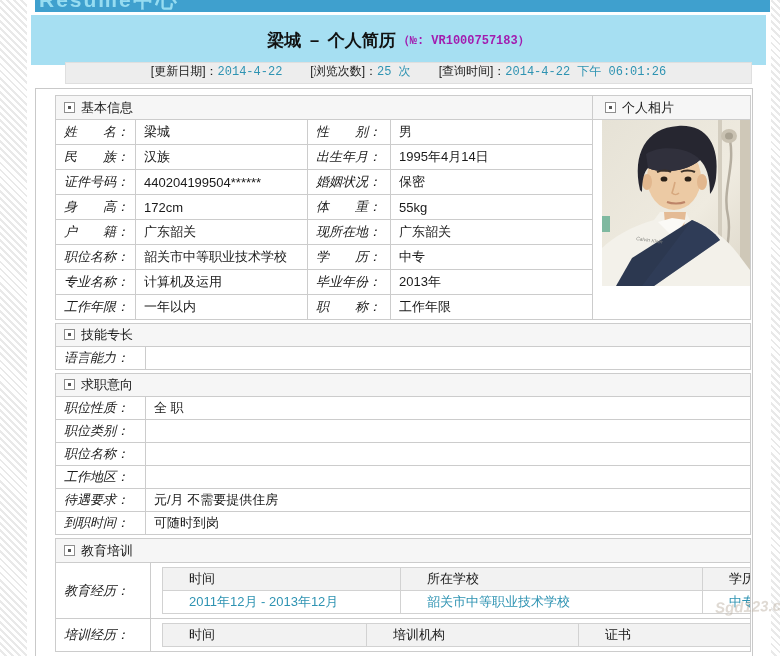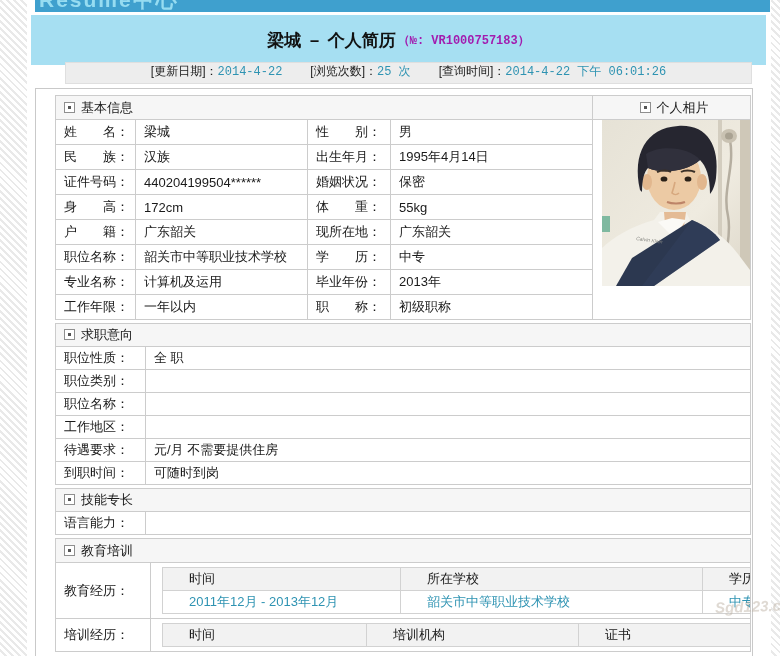--- a/index.html
+++ b/index.html
@@ -24,21 +24,21 @@
   .stats .val{color:#2e93b2;font-family:"Liberation Mono","DejaVu Sans Mono",monospace;font-size:12px;}
   .main{position:absolute;left:8px;top:88px;width:716px;height:568px;
     border:1px solid #c9c9c9;border-bottom:none;background:#ffffff;
     padding:6px 0 0 0;box-sizing:content-box;}
   .main-inner{margin-left:19px;width:695px;}
   table.sec{border-collapse:collapse;width:695px;table-layout:fixed;margin-bottom:3px;
     background:#ffffff;}
   table.sec td{border:1px solid #cccccc;font-size:13px;color:#1a1a1a;
     padding:0 0 0 8px;overflow:hidden;white-space:nowrap;}
   td.sec-h{height:23px;background:#f6f6f6;font-weight:normal;}
-  td.lbl{height:24px;color:#1a1a1a;}
+  td.lbl{height:24px;color:#1a1a1a;font-style:italic;}
   td.val{color:#2e93b2;}
   .t-int td,.t-skill td{height:22px;}
   .num{font-family:Liberation Sans, sans-serif;font-size:12px;}
   .tog{display:inline-block;width:9px;height:9px;border:1px solid #8f8f8f;background:#ffffff;
     vertical-align:-1px;margin-right:6px;position:relative;}
   .tog::after{content:"";position:absolute;left:3px;top:3px;width:3px;height:3px;background:#555555;}
   td.photo-cell{vertical-align:top;text-align:center;padding:4px 0 0 0;}
   table.inner{border-collapse:collapse;width:687px;margin:4px 3px;table-layout:fixed;}
   table.inner td{border:1px solid #d2d2d2;height:22px;font-size:13px;padding:0 0 0 26px;
     overflow:hidden;white-space:nowrap;}
@@ -76,21 +76,21 @@
         <colgroup>
             <col style="width:80px">
             <col style="width:172px">
             <col style="width:83px">
             <col style="width:202px">
             <col style="width:158px">
           </colgroup>
         <tbody>
             <tr>
           <td class="sec-h" colspan="4"><span class="tog"></span><span>基本信息</span></td>
-          <td class="sec-h" style="text-align:center;padding-left:5px;"><span class="tog"></span><span>个人相片</span></td>
+          <td class="sec-h" style="text-align:left;padding-left:12px;"><span class="tog"></span><span>个人相片</span></td>
         </tr>
         <tr>
           <td class="lbl">姓　　名：</td>
           <td class="val">梁城</td>
           <td class="lbl">性　　别：</td>
           <td class="val">男</td>
           <td class="photo-cell" rowspan="8">
             <svg width="148" height="166" viewBox="0 0 148 166" role="img">
               <defs>
                 <linearGradient id="wall" x1="0" y1="0" x2="1" y2="1">
@@ -160,32 +160,48 @@
         <tr>
           <td class="lbl">专业名称：</td>
           <td class="val">计算机及运用</td>
           <td class="lbl">毕业年份：</td>
           <td class="val">2013年</td>
         </tr>
         <tr>
           <td class="lbl">工作年限：</td>
           <td class="val">一年以内</td>
           <td class="lbl">职　　称：</td>
-          <td class="val">初级职称</td>
-        </tr>
-      </tbody>
-        </table>
-
-      <table class="sec t-int">
+          <td class="val">工作年限</td>
+        </tr>
+      </tbody>
+        </table>
+
+      <table class="sec t-skill">
         <colgroup>
             <col style="width:90px">
             <col style="width:605px">
           </colgroup>
         <tbody>
             <tr>
+          <td class="sec-h" colspan="2"><span class="tog"></span><span>技能专长</span></td>
+        </tr>
+        <tr>
+              <td class="lbl">语言能力：</td>
+              <td class="val"></td>
+            </tr>
+      </tbody>
+        </table>
+
+      <table class="sec t-int">
+        <colgroup>
+            <col style="width:90px">
+            <col style="width:605px">
+          </colgroup>
+        <tbody>
+            <tr>
           <td class="sec-h" colspan="2"><span class="tog"></span><span>求职意向</span></td>
         </tr>
         <tr>
               <td class="lbl">职位性质：</td>
               <td class="val">全 职</td>
             </tr>
         <tr>
               <td class="lbl">职位类别：</td>
               <td class="val"></td>
             </tr>
@@ -197,36 +213,20 @@
               <td class="lbl">工作地区：</td>
               <td class="val"></td>
             </tr>
         <tr>
               <td class="lbl">待遇要求：</td>
               <td class="val">元/月 不需要提供住房</td>
             </tr>
         <tr>
               <td class="lbl">到职时间：</td>
               <td class="val">可随时到岗</td>
-            </tr>
-      </tbody>
-        </table>
-
-      <table class="sec t-skill">
-        <colgroup>
-            <col style="width:90px">
-            <col style="width:605px">
-          </colgroup>
-        <tbody>
-            <tr>
-          <td class="sec-h" colspan="2"><span class="tog"></span><span>技能专长</span></td>
-        </tr>
-        <tr>
-              <td class="lbl">语言能力：</td>
-              <td class="val"></td>
             </tr>
       </tbody>
         </table>
 
       <table class="sec t-edu">
         <colgroup>
             <col style="width:95px">
             <col style="width:600px">
           </colgroup>
         <tbody>

